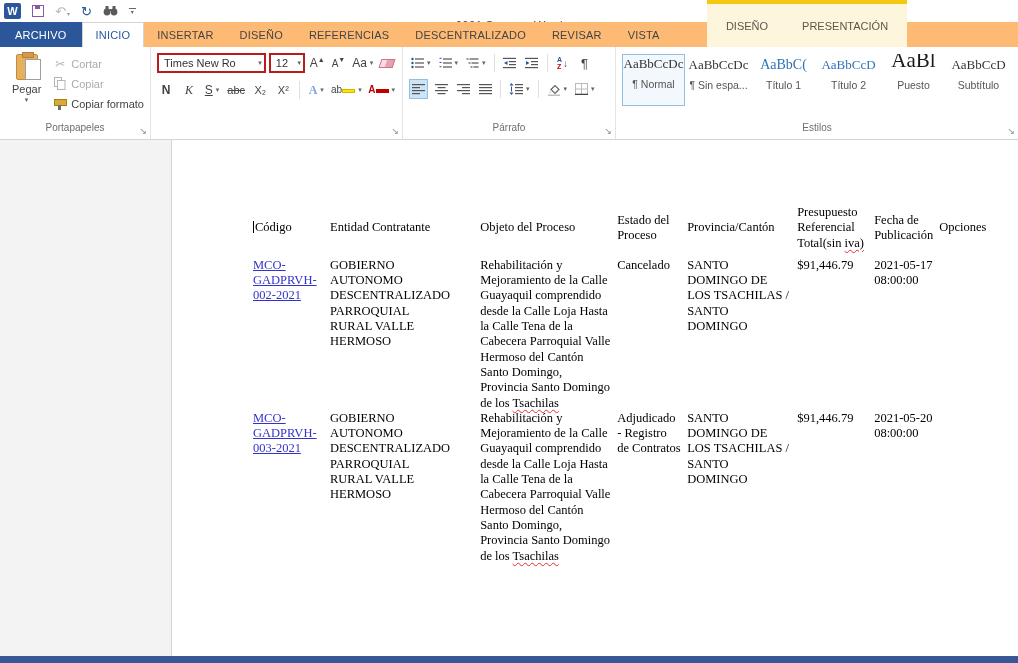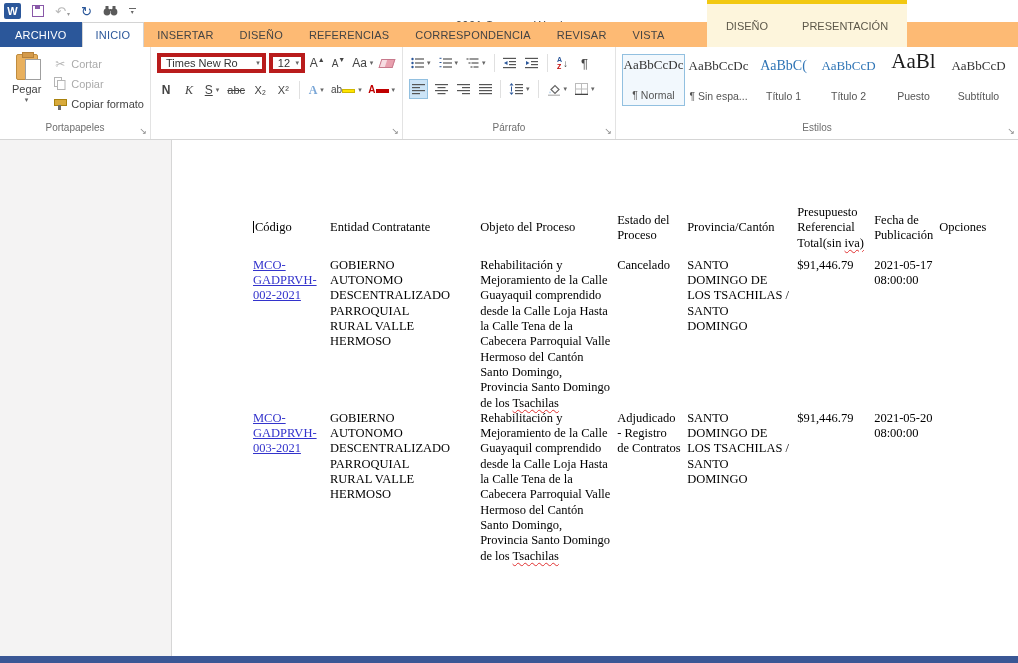--- a/index.html
+++ b/index.html
@@ -53,21 +53,21 @@
   .small-btn { display:flex; align-items:center; gap:4px; font-size:11px; height:17px; white-space:nowrap; }
   .disabled { color:#ababab; }
   .ic { display:inline-flex; align-items:center; justify-content:center; width:14px; height:14px; flex:none; }
   .scissors { font-size:12px; color:#b5b5b5; }
   .painter-ic { width:13px; height:10px; position:relative; }
   .painter-ic:before { content:""; position:absolute; left:0; top:0; width:11px; height:5px; background:#d8aa3c; border:1px solid #a9820e; }
   .painter-ic:after { content:""; position:absolute; left:4px; top:6px; width:3px; height:5px; background:#6d6d6d; }
 
   .g-font { width:252px; }
   .font-row1 { display:flex; align-items:center; gap:3px; height:22px; }
-  .combo { border:4px solid #b91c1c; background:#fff; height:20px; display:flex; align-items:center; font-size:11px; color:#333; padding:0 2px 0 5px; }
+  .combo { border:2px solid #b91c1c; background:#fff; height:20px; display:flex; align-items:center; font-size:11px; color:#333; padding:0 2px 0 5px; }
   .combo .cv { flex:1; white-space:nowrap; overflow:hidden; }
   .combo .car, .drop-car { font-size:7px; color:#666; padding-left:3px; }
   .font-name { width:112px; }
   .font-size { width:37px; }
   .rbtn { height:20px; min-width:18px; display:inline-flex; align-items:center; justify-content:center; font-size:12px; color:#444; padding:0 2px; position:relative; }
   .font-row2 { display:flex; align-items:center; gap:5px; height:24px; margin-top:4px; }
   .b-bold { font-weight:bold; }
   .b-italic { font-style:italic; font-family:"Liberation Serif",serif; }
   .b-under { text-decoration:underline; }
   .b-strike { text-decoration:line-through; font-size:11px; }
@@ -87,21 +87,21 @@
   .rbtn.active { background:#cce4f7; border:1px solid #92c0e0; }
   svg.licon { display:block; }
   .sort-ic { display:flex; align-items:center; gap:1px; }
   .sort-letters { display:flex; flex-direction:column; font-size:7px; line-height:7px; color:#2b579a; font-weight:bold; }
   .sort-letters .z { color:#c00000; }
   .sort-arrow { font-size:10px; color:#444; }
   .pilcrow { font-size:13px; color:#444; }
 
   .g-styles { flex:1; }
   .styles-row { display:flex; gap:2px; padding-top:2px; }
-  .style-chip { width:63px; height:52px; display:flex; flex-direction:column; align-items:center; justify-content:flex-end; padding-bottom:4px; gap:16px; overflow:hidden; }
+  .style-chip { width:63px; height:52px; display:flex; flex-direction:column; align-items:center; justify-content:flex-end; padding-bottom:15px; gap:6px; overflow:hidden; }
   .style-chip.selected { border:1px solid #92c0e0; background:#f2f8fd; }
   .chip-prev { font-family:"Liberation Serif","DejaVu Serif",serif; font-size:13px; color:#333; white-space:nowrap; }
   .chip-prev.blue1 { color:#2e74b5; font-size:14px; }
   .chip-prev.blue2 { color:#2e74b5; font-size:13px; }
   .chip-prev.big { font-size:21px; color:#1a1a1a; }
   .chip-name { font-size:10.5px; color:#555; white-space:nowrap; }
 
   
   .docarea { position:absolute; left:0; top:140px; width:1018px; height:517px; background:#fff; }
   .left-margin { position:absolute; left:0; top:0; width:172px; height:100%; background:#f4f3f3; border-right:1px solid #d6d6d6; }
@@ -149,21 +149,21 @@
       </span>
   </div>
 </div>
 
 <div class="tabrow">
   <div class="tab tab-file">ARCHIVO</div>
   <div class="tab tab-active">INICIO</div>
   <div class="tab">INSERTAR</div>
   <div class="tab">DISEÑO</div>
   <div class="tab">REFERENCIAS</div>
-  <div class="tab">CORRESPONDENCIA</div>
+  <div class="tab">DESCENTRALIZADO</div>
   <div class="tab">REVISAR</div>
   <div class="tab">VISTA</div>
 </div>
 
 <div class="ctx-block">
   <div class="ctx-stripe"></div>
   <div class="ctx-tabs">
     <span class="ctx-tab">DISEÑO</span>
     <span class="ctx-tab">PRESENTACIÓN</span>
   </div>

